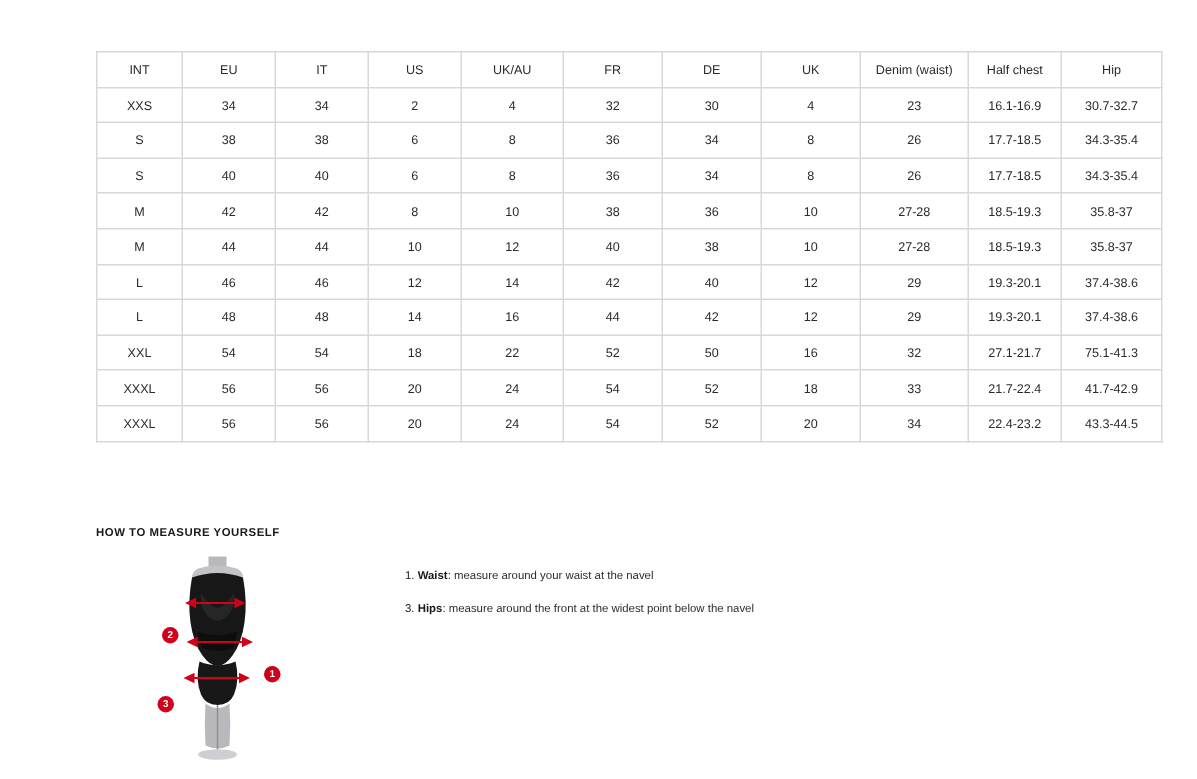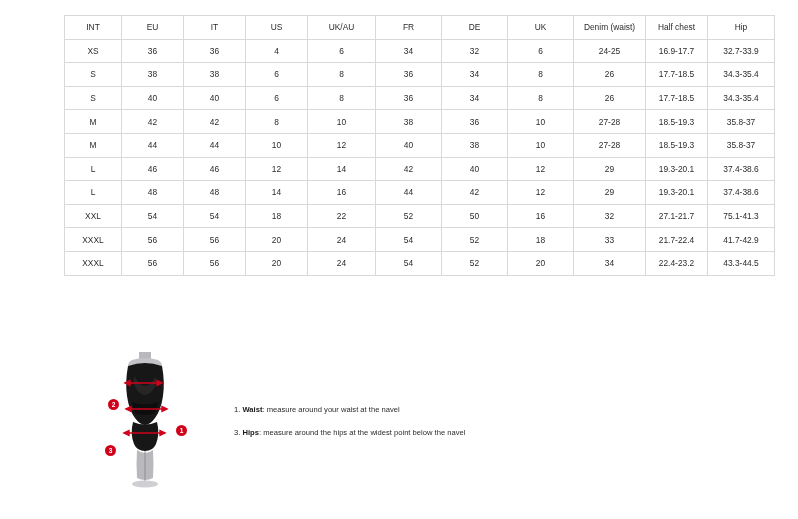--- a/index.html
+++ b/index.html
@@ -15,21 +15,21 @@
   #page {
     position: relative;
     width: 798px;
     height: 519px;
     overflow: hidden;
   }
   
   #size-table-wrap {
     position: absolute;
     left: 64px;
-    top: 15px;
+    top: 34px;
     width: 670px;
   }
   table.size-table {
     border-collapse: collapse;
     width: 670px;
     table-layout: fixed;
   }
   table.size-table td,
   table.size-table th {
     border: 1px solid #d8d8d8;
@@ -70,21 +70,22 @@
   #measure-title {
     font-size: 7.6px;
     font-weight: bold;
     letter-spacing: 0.35px;
     color: #1a1a1a;
     margin: 0 0 10px 0;
   }
   #measure-body {
     position: relative;
     display: flex;
-    align-items: center;
+    align-items: flex-start;
+    gap: 36px;
   }
   
   #figure-area {
     position: relative;
     width: 120px;
     height: 145px;
     margin-left: 20px;
     flex: none;
   }
   #mannequin {
@@ -156,31 +157,31 @@
           <th>FR</th>
           <th>DE</th>
           <th>UK</th>
           <th>Denim (waist)</th>
           <th>Half chest</th>
           <th>Hip</th>
         </tr>
       </thead>
       <tbody>
         <tr>
-          <td>XS</td>
-          <td>36</td>
-          <td>36</td>
+          <td>XXS</td>
+          <td>34</td>
+          <td>34</td>
+          <td>2</td>
           <td>4</td>
-          <td>6</td>
-          <td>34</td>
           <td>32</td>
-          <td>6</td>
-          <td>24-25</td>
-          <td>16.9-17.7</td>
-          <td>32.7-33.9</td>
+          <td>30</td>
+          <td>4</td>
+          <td>23</td>
+          <td>16.1-16.9</td>
+          <td>30.7-32.7</td>
         </tr>
         <tr>
           <td>S</td>
           <td>38</td>
           <td>38</td>
           <td>6</td>
           <td>8</td>
           <td>36</td>
           <td>34</td>
           <td>8</td>
@@ -290,20 +291,21 @@
           <td>20</td>
           <td>34</td>
           <td>22.4-23.2</td>
           <td>43.3-44.5</td>
         </tr>
       </tbody>
     </table>
   </div>
 
   <div id="measure-section">
+    <div id="measure-title">HOW TO MEASURE YOURSELF</div>
 
     <div id="measure-body">
 
       <div id="figure-area">
         <svg id="mannequin" viewBox="0 0 66 140">
 
           <path d="M27 2 h12 v8 q0 3 -6 4 q-6 -1 -6 -4 z" fill="#b9b9bd"></path>
           <path d="M20 10 q13 -4 26 0 q4 2 4 6 q-17 -5 -34 0 q0 -4 4 -6 z" fill="#c3c3c7"></path>
 
           <path d="M16 16 q17 -6 34 0 q3 16 1 30 q-2 14 -8 22 q-5 7 -10 7 q-5 0 -10 -7 q-6 -8 -8 -22 q-2 -14 1 -30 z" fill="#171717"></path>
@@ -343,20 +345,20 @@
         <div class="bullet" id="bullet-3">3</div>
       </div>
 
       <div id="instructions">
         <div class="instr">
           <span class="num">1.</span>
           <b>Waist</b><span>: measure around your waist at the navel</span>
         </div>
         <div class="instr">
           <span class="num">3.</span>
-          <b>Hips</b><span>: measure around the hips at the widest point below the navel</span>
+          <b>Hips</b><span>: measure around the front at the widest point below the navel</span>
         </div>
       </div>
 
     </div>
   </div>
 
 </div>
 
 </body></html>

